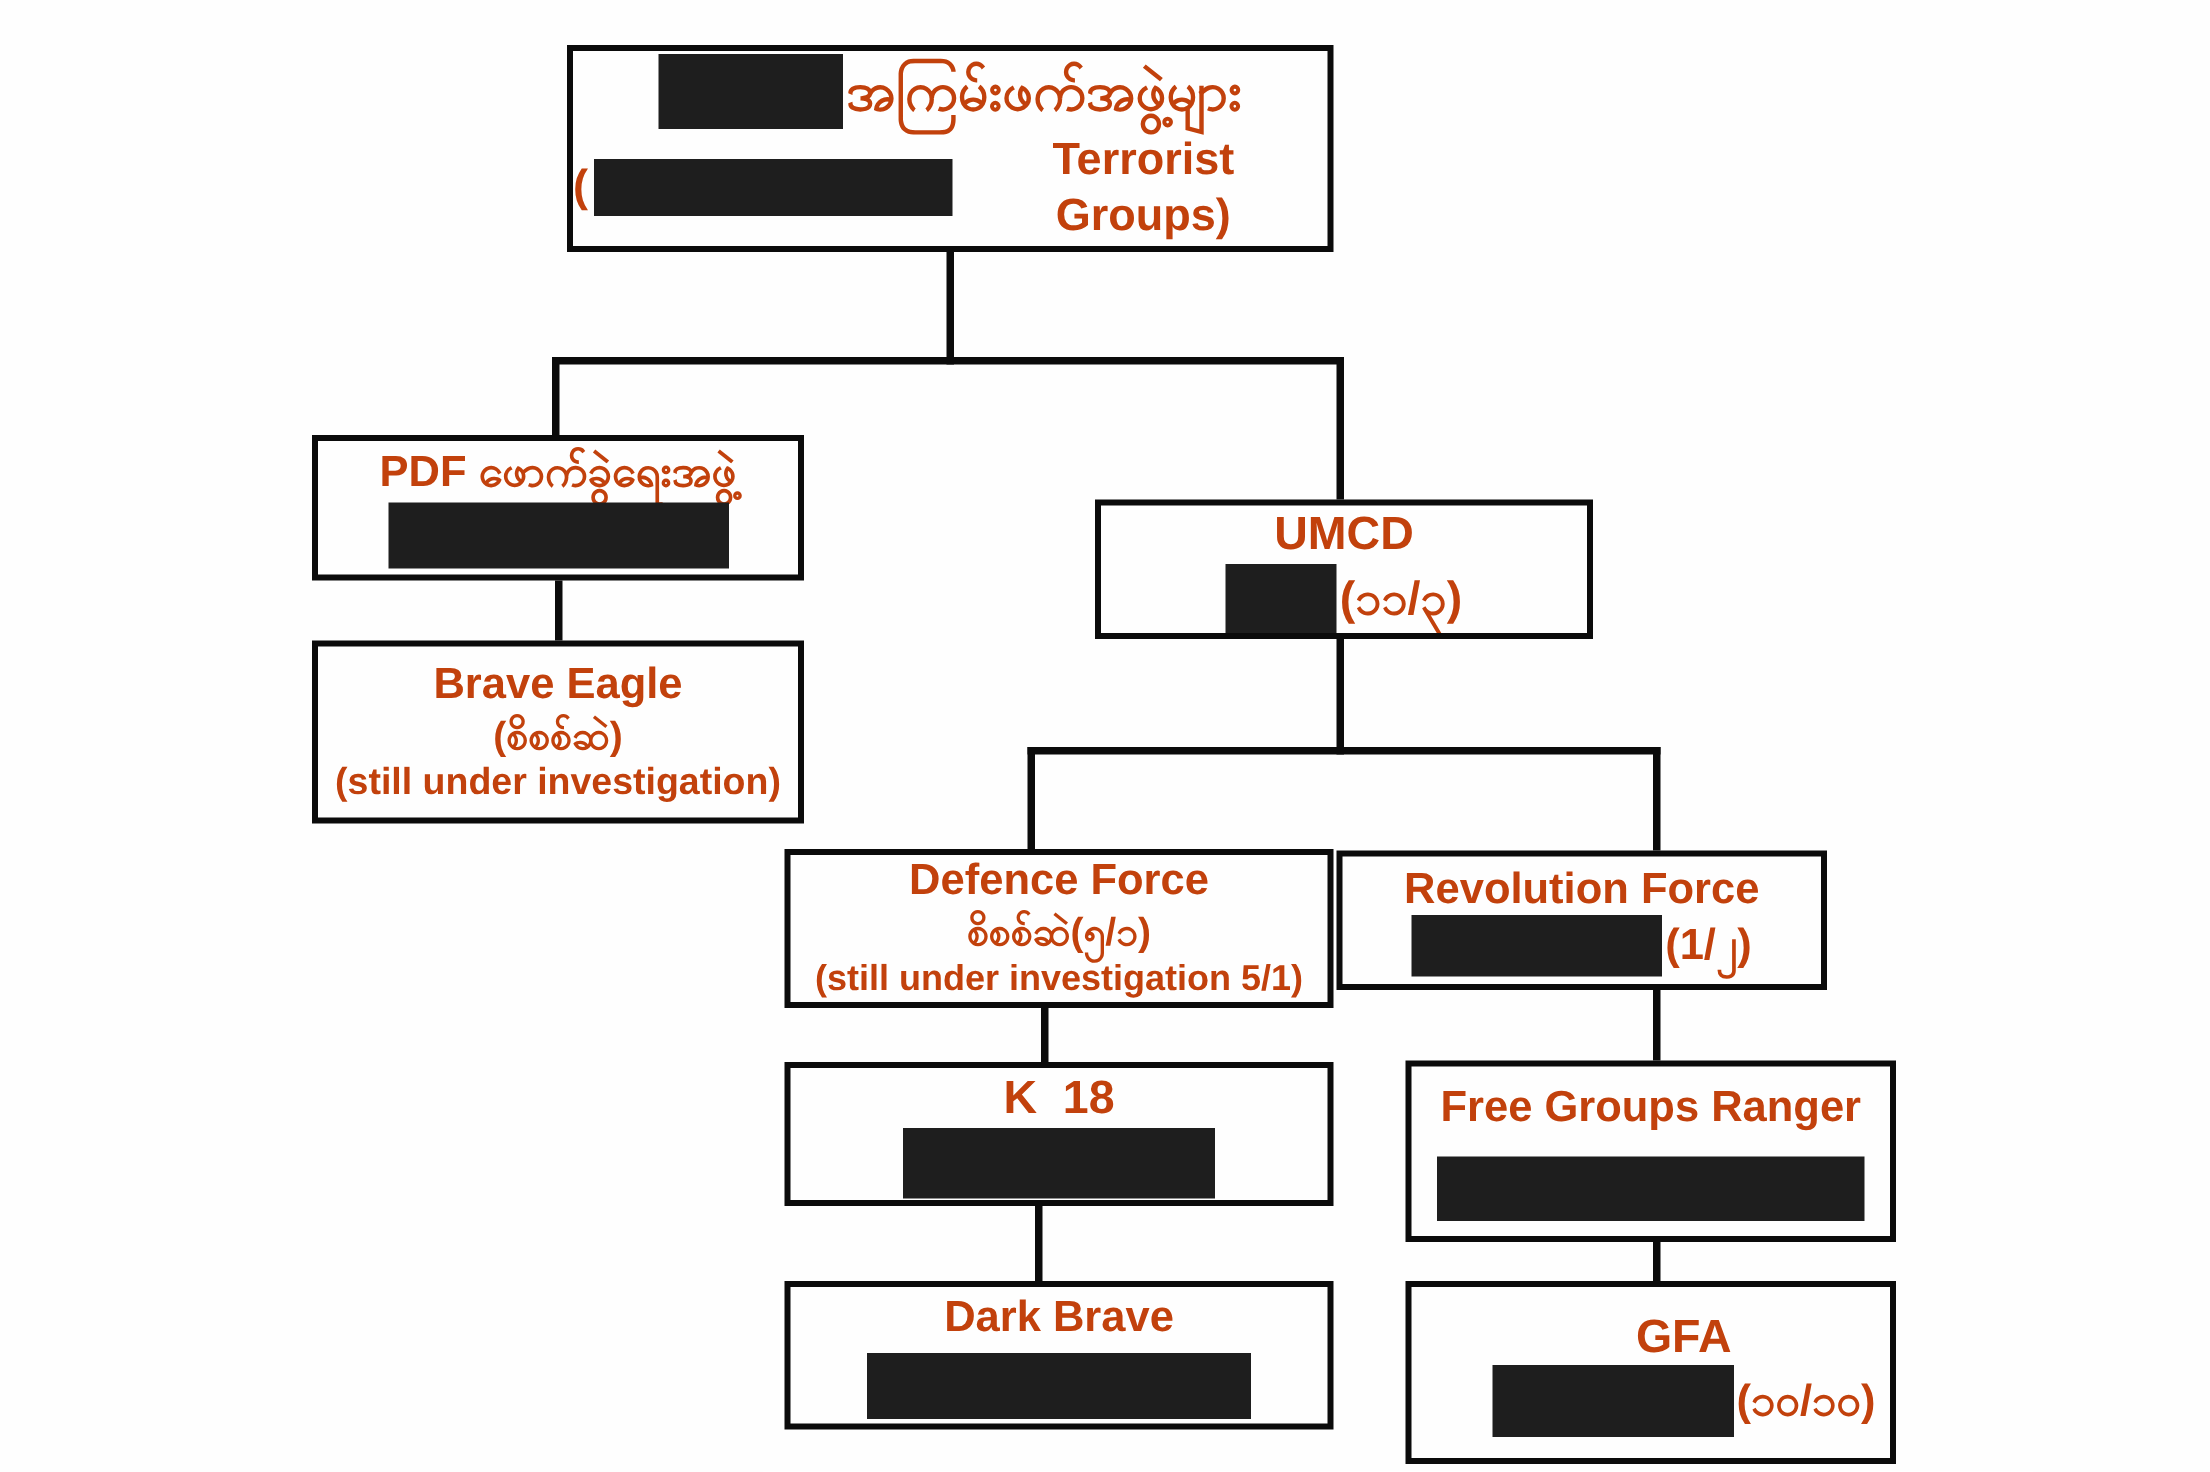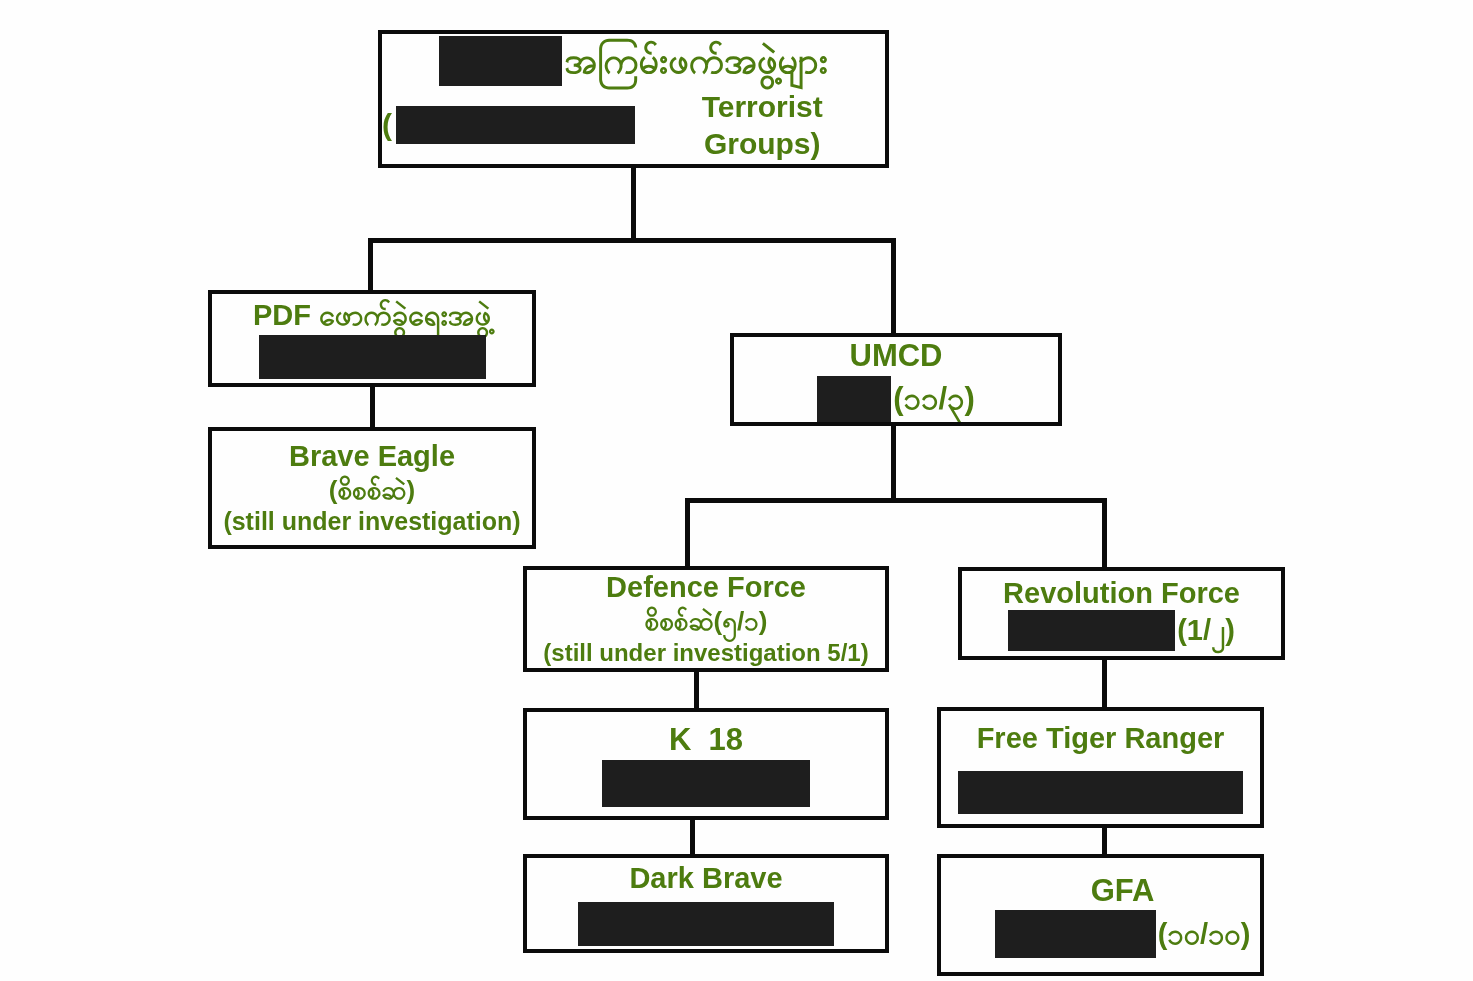--- a/index.html
+++ b/index.html
@@ -5,21 +5,21 @@
   * { margin: 0; padding: 0; box-sizing: border-box; }
   html, body { background: #ffffff; }
   body { font-family: "Liberation Sans", "DejaVu Sans", sans-serif; }
 
   .canvas {
     position: relative;
     width: 1473px;
     height: 981px;
     background: #fefefe;
     overflow: hidden;
-    color: #4d7c0f;
+    color: #c2410c;
   }
 
   
   .line {
     position: absolute;
     background: #0b0b0b;
     z-index: 1;
   }
   .vline { width: 5px; }
   .hline { height: 5px; }
@@ -51,23 +51,23 @@
   }
 
   .pre { white-space: pre; }
 
   
   #node-root              { left: 378px; top: 30px;  width: 511px; height: 138px; }
   #node-pdf               { left: 208px; top: 290px; width: 328px; height: 97px;  }
   #node-brave-eagle       { left: 208px; top: 427px; width: 328px; height: 122px; }
   #node-umcd              { left: 730px; top: 333px; width: 332px; height: 93px;  }
   #node-defence-force     { left: 523px; top: 566px; width: 366px; height: 106px; }
-  #node-k18               { left: 523px; top: 708px; width: 366px; height: 112px;  }
+  #node-k18               { left: 523px; top: 708px; width: 366px; height: 96px;  }
   #node-dark-shadow       { left: 523px; top: 854px; width: 366px; height: 99px;  }
-  #node-revolution-force  { left: 958px; top: 567px; width: 327px; height: 93px;  }
+  #node-revolution-force  { left: 891px; top: 567px; width: 327px; height: 93px;  }
   #node-free-tiger-ranger { left: 937px; top: 707px; width: 327px; height: 121px; }
   #node-gfa               { left: 937px; top: 854px; width: 327px; height: 122px; padding-left: 44px;  }
 
   
   .t36 { font-size: 36px; line-height: 1.25; }
   .t31 { font-size: 31px; line-height: 1.25; }
   .t30 { font-size: 30px; line-height: 1.25; }
   .t29 { font-size: 29px; line-height: 1.2; }
   .t27 { font-size: 29px; line-height: 1.2; }
   .t26 { font-size: 26px; line-height: 1.25; text-align: right; }
@@ -142,21 +142,21 @@
 
   <div class="node" id="node-revolution-force">
     <span class="t29">Revolution Force</span>
     <div class="row">
       <span class="redact" style="width:167px; height:41px; margin-right:2px;"></span>
       <span class="t29">(1/၂)</span>
     </div>
   </div>
 
   <div class="node" id="node-free-tiger-ranger">
-    <span class="t29">Free Tiger Ranger</span>
+    <span class="t29">Free Groups Ranger</span>
     <span class="redact" style="width:285px; height:43px; margin-top:16px;"></span>
   </div>
 
   <div class="node" id="node-gfa">
     <span class="t31">GFA</span>
     <div class="row">
       <span class="redact" style="width:161px; height:48px; margin-right:2px;"></span>
       <span class="t29">(၁၀/၁၀)</span>
     </div>
   </div>

